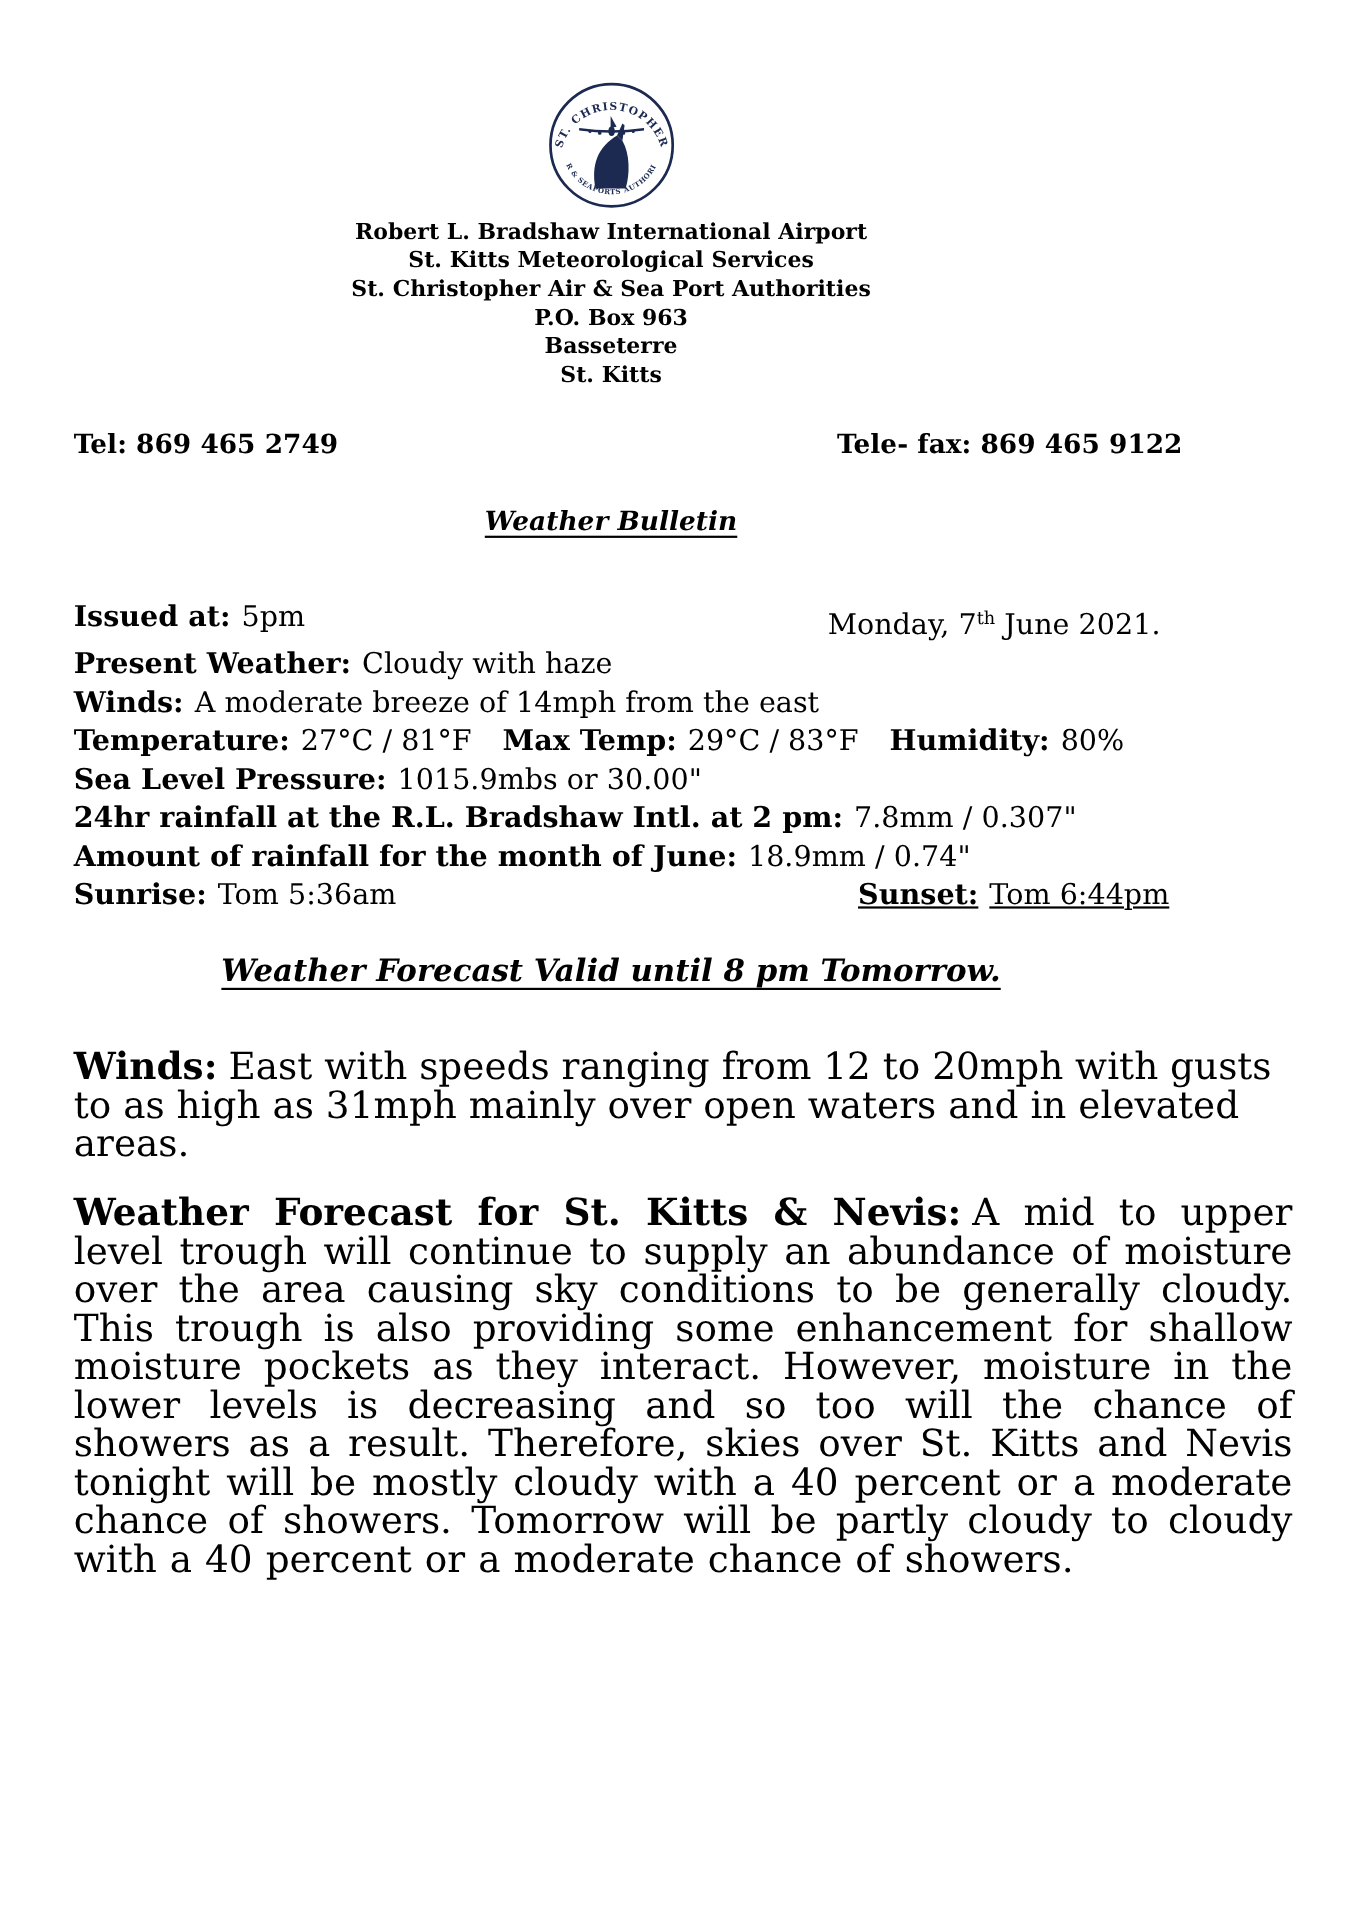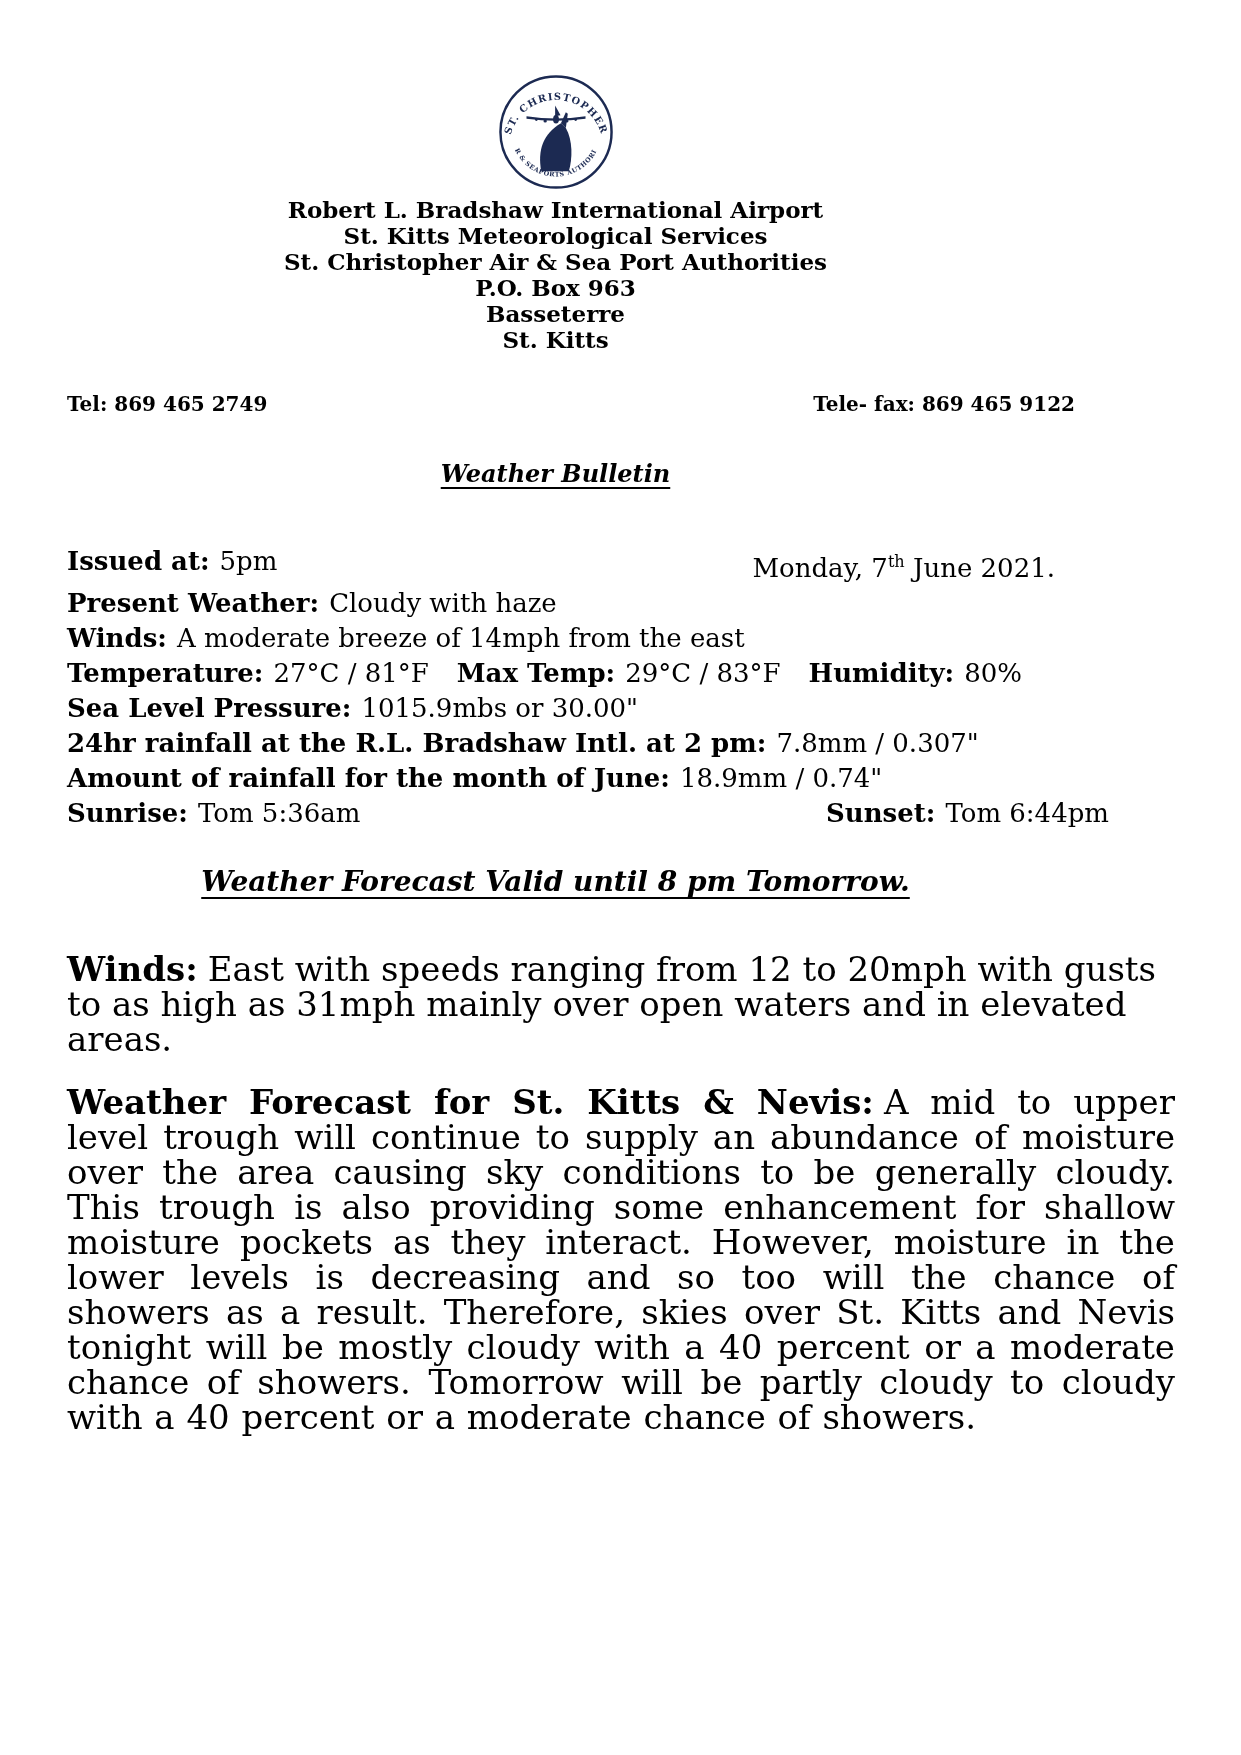--- a/index.html
+++ b/index.html
@@ -4,34 +4,34 @@
 <style>
   html,body{margin:0;padding:0;background:#fff;}
   .page{
     width:1241px;height:1755px;box-sizing:border-box;
     padding:73px 66px 0 67px;background:#fff;color:#000;
     font-family:"DejaVu Serif","Liberation Serif",serif;
     overflow:hidden;position:relative;
   }
   .center-col{width:977px;text-align:center;}
   .logo-wrap{display:flex;justify-content:center;margin-bottom:6px;}
-  .org-line{font-weight:bold;font-size:23px;line-height:26px;}
-  .tel-row{display:flex;width:1108px;margin-top:36px;font-weight:bold;font-size:20px;line-height:30px;}
+  .org-line{font-weight:bold;font-size:20px;line-height:26px;}
+  .tel-row{display:flex;width:1108px;margin-top:36px;font-weight:bold;font-size:24px;line-height:30px;}
   .tel-fax{margin-left:auto;margin-right:100px;}
   .bulletin-title{
     display:inline-block;margin-top:40px;font-size:24px;font-weight:bold;font-style:italic;
     text-decoration:underline;text-underline-offset:5px;text-decoration-thickness:2px;
   }
   .obs{margin-top:56px;width:1108px;font-size:26px;line-height:35px;}
   .obs-line{white-space:nowrap;}
   .flexrow{display:flex;}
   .lbl{font-weight:bold;margin-right:10px;}
   .gap{margin-left:28px;}
   .right-a{margin-left:auto;margin-right:120px;}
-  .right-b{margin-left:auto;margin-right:66px;}
+  .right-b{margin-left:auto;margin-right:112px;text-decoration:underline;}
   sup{font-size:0.62em;}
   .fc-heading{
     display:inline-block;margin-top:34px;font-size:28px;font-weight:bold;font-style:italic;
     text-decoration:underline;text-underline-offset:6px;text-decoration-thickness:2px;
   }
   .para{width:1108px;margin:0;font-size:34px;line-height:35px;}
   .winds-para{margin-top:54px;}
   .seas-para{margin-top:28px;font-weight:bold;}
   .seas-para .red{color:var(--alert-red,#f20000);}
   .outlook-para{margin-top:28px;text-align:justify;word-spacing:1px;}

